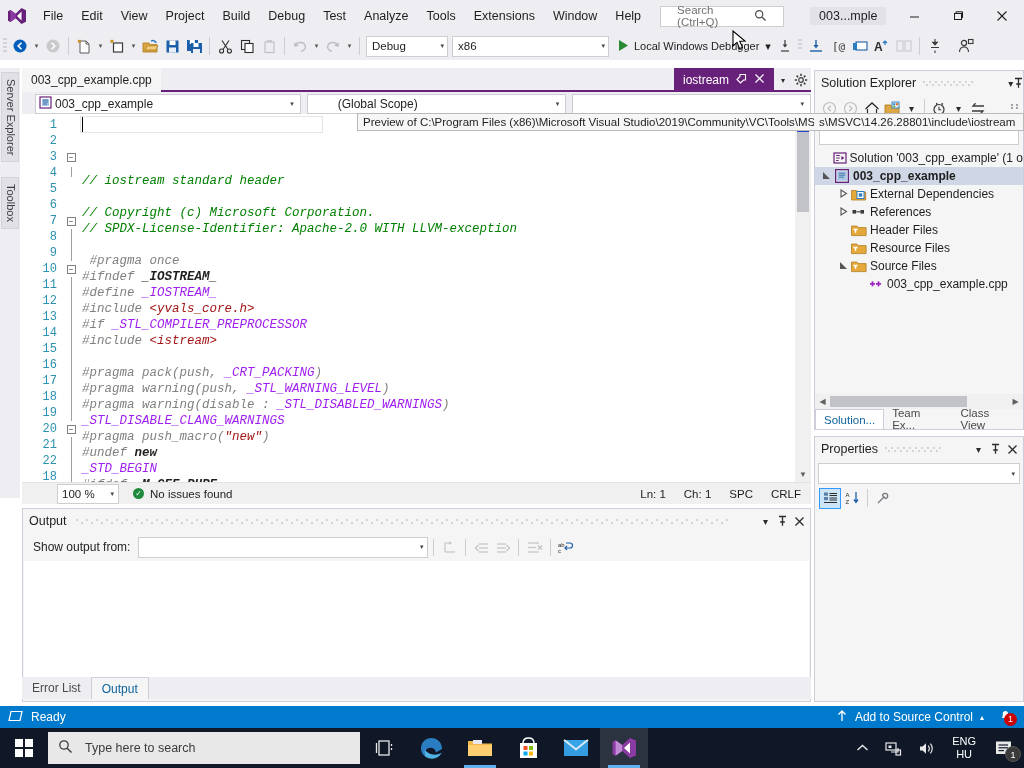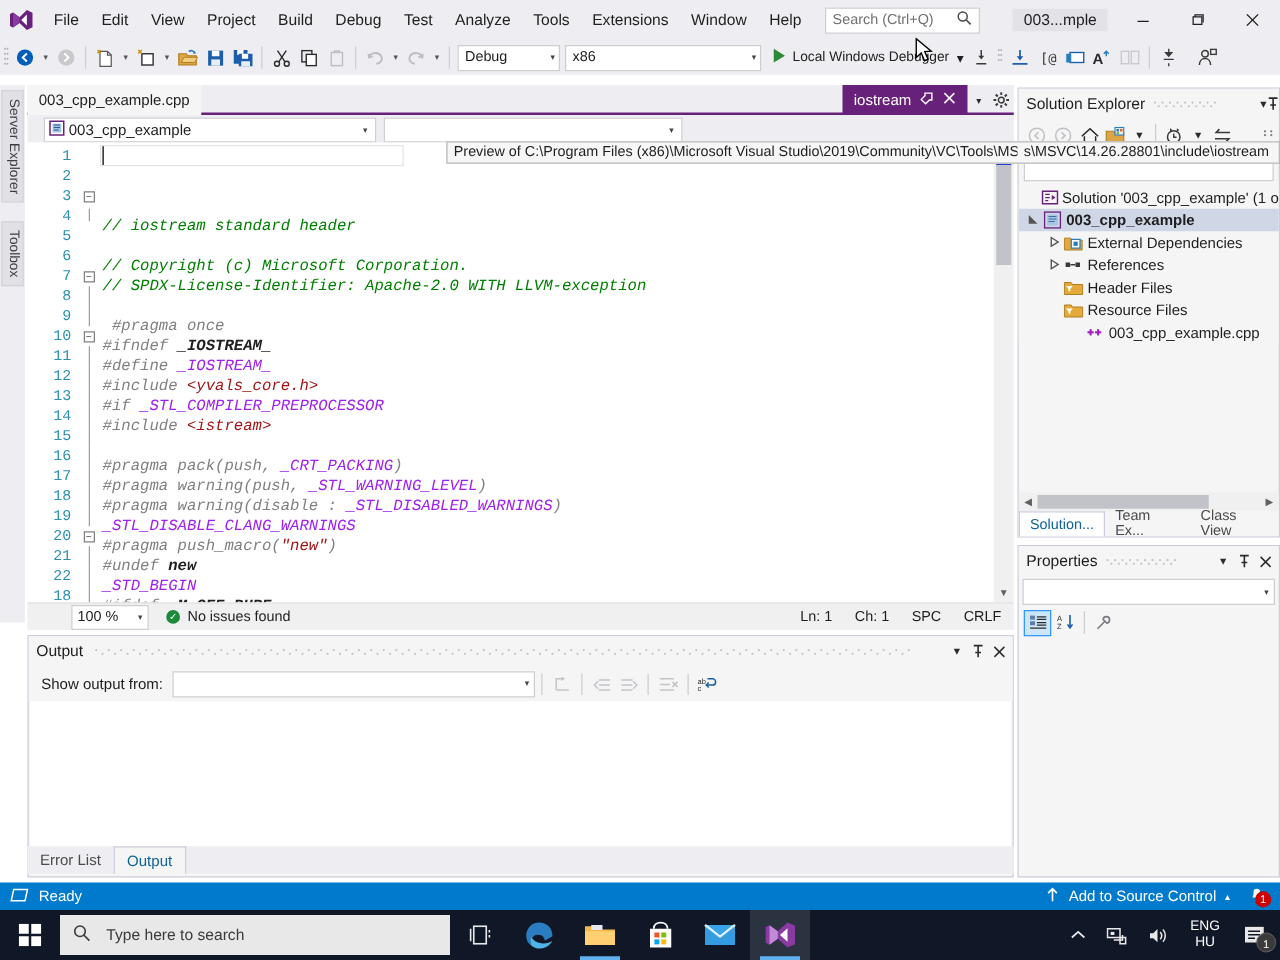--- a/index.html
+++ b/index.html
@@ -21,21 +21,21 @@
   }
   .vslogo { width: 34px; height: 32px; display: flex; align-items: center; justify-content: center; }
   .menu { display: flex; align-items: center; height: 32px; }
   .menu-item {
     padding: 0 9px; height: 32px; line-height: 32px; font-size: 12.5px;
     color: #1e1e1e; cursor: default;
   }
   .searchbox {
     margin-left: 10px; width: 124px; height: 21px; background: #ffffff;
     border: 1px solid #ccced0; display: flex; align-items: center;
-    padding: 0 5px; font-size: 11.5px; color: #707070;
+    padding: 0 16px; font-size: 11.5px; color: #707070;
   }
   .searchbox .sb-text { flex: 1; }
   .titlebar-title {
     margin-left: 26px; font-size: 12.5px; color: #1e1e1e;
     background: #e2e2e8; padding: 2px 9px;
   }
   .wincontrols { position: absolute; right: 0; top: 0; display: flex; height: 32px; }
   .wc {
     width: 44px; height: 32px; display: flex; align-items: center; justify-content: center;
   }
@@ -609,20 +609,24 @@
     <div class="navbar">
       <div class="navcombo" style="width:266px; margin-left:13px;">
         <span>
           <svg width="13" height="13" viewBox="0 0 13 13">
               <rect x="1" y="1" width="11" height="11" fill="none" stroke="#68217a" stroke-width="1.2"></rect>
               <rect x="3" y="3" width="7" height="7" fill="#a2c4e8"></rect>
               <path d="M4 4 h5 M4 6 h5 M4 8 h4" stroke="#2b5c8a" stroke-width="0.8"></path>
             </svg>
         </span>
         <span class="ncv">003_cpp_example</span>
+        <span class="ncc">▾</span>
+      </div>
+      <div class="navcombo" style="width:260px; margin-left:6px;">
+        <span class="ncv" style="padding-left:27px">(Global Scope)</span>
         <span class="ncc">▾</span>
       </div>
       <div class="navcombo" style="width:239px; margin-left:6px;">
         <span class="ncv"></span>
         <span class="ncc">▾</span>
       </div>
     </div>
 
     <div class="codearea">
       <div class="gutter-num" id="gutter-nums">
@@ -859,20 +863,32 @@
         </div>
         <div class="tnode" style="padding-left: 21px;">
           <span class="twist"></span>
           <span class="ticon">
             <svg width="16" height="13" viewBox="0 0 16 13">
               <path d="M0.5 2 h5.4 l1.2 1.6 h8 V11.6 H0.5 Z" fill="#e5a93a" stroke="#b07f22" stroke-width=".8"></path>
               <path d="M1.8 4.8 h5.4 l-2 2.3 v2.2 l-1.4 -.7 v-1.5 Z" fill="#ffffff"></path>
             </svg>
           </span>
           <span class="tlabel">Resource Files</span>
+        </div>
+        <div class="tnode" style="padding-left: 21px;">
+          <span class="twist"><svg width="9" height="9" viewBox="0 0 9 9">
+              <path d="M1 1 L1 8 L8 8 Z" fill="#555"></path>
+            </svg></span>
+          <span class="ticon">
+            <svg width="16" height="13" viewBox="0 0 16 13">
+              <path d="M0.5 2 h5.4 l1.2 1.6 h8 V11.6 H0.5 Z" fill="#e5a93a" stroke="#b07f22" stroke-width=".8"></path>
+              <path d="M1.8 4.8 h5.4 l-2 2.3 v2.2 l-1.4 -.7 v-1.5 Z" fill="#ffffff"></path>
+            </svg>
+          </span>
+          <span class="tlabel">Source Files</span>
         </div>
         <div class="tnode" style="padding-left: 38px;">
           <span class="twist"></span>
           <span class="ticon">
             <svg width="14" height="12" viewBox="0 0 14 12">
               <g fill="#a020c0">
                 <rect x="1" y="5" width="5" height="1.7"></rect>
                 <rect x="2.65" y="3.35" width="1.7" height="5"></rect>
                 <rect x="7" y="5" width="5" height="1.7"></rect>
                 <rect x="8.65" y="3.35" width="1.7" height="5"></rect>

